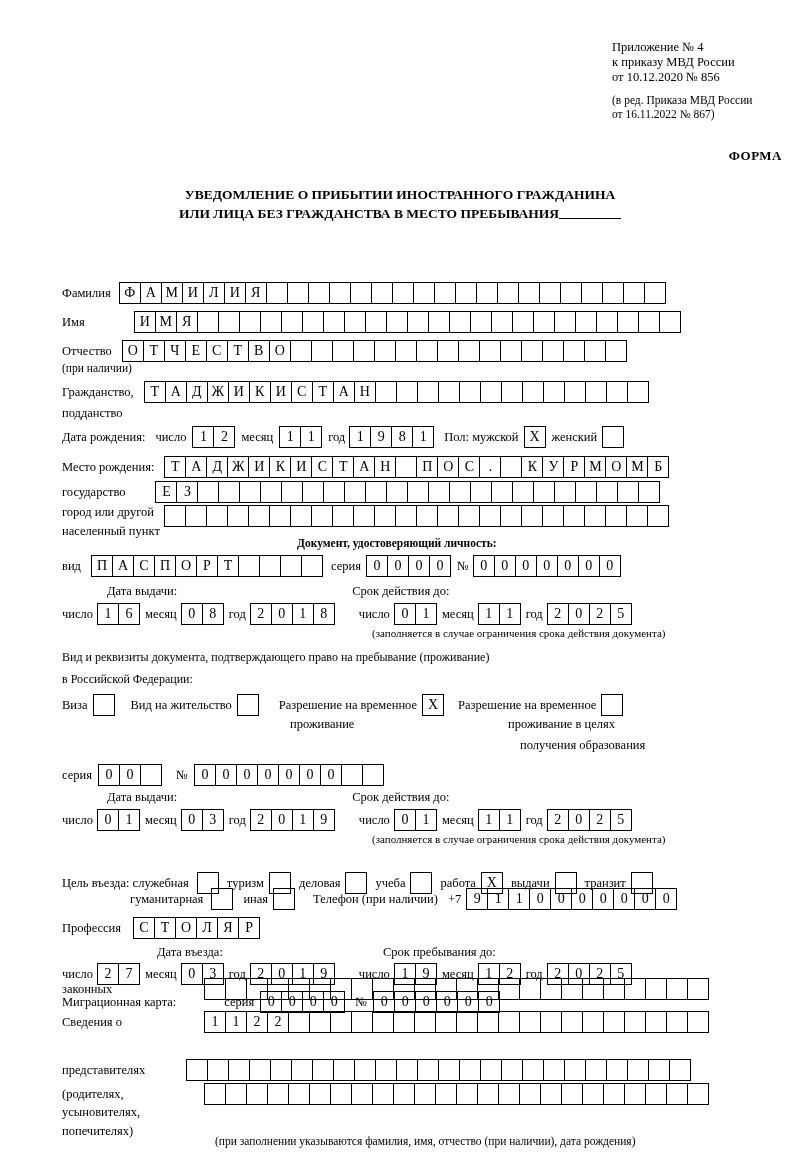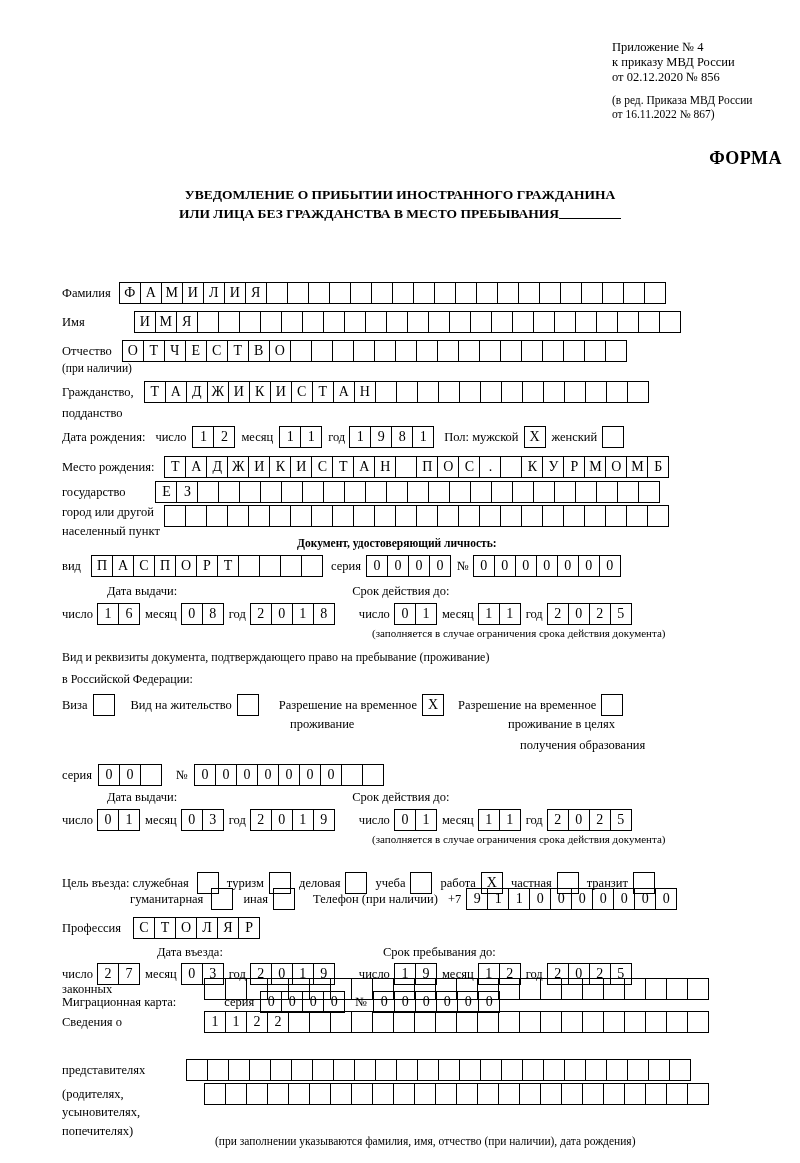--- a/index.html
+++ b/index.html
@@ -8,21 +8,21 @@
     font-family:"Liberation Serif", serif;
     color:#000;
     position:relative;
     font-size:12.5px;
   }
   .page{position:relative;width:800px;height:1163px;padding:0;box-sizing:border-box;}
 
   
   .hdr{position:absolute;left:612px;top:40px;width:180px;font-size:12.5px;line-height:15px;}
   .hdr .small{font-size:11.5px;line-height:14px;margin-top:8px;}
-  .forma{position:absolute;right:18px;top:148px;font-weight:bold;font-size:18px;letter-spacing:.5px;}
+  .forma{position:absolute;right:18px;top:148px;font-weight:bold;font-size:13px;letter-spacing:.5px;}
 
   .title{position:absolute;left:0;right:0;top:185px;text-align:center;font-weight:bold;font-size:13.5px;line-height:19px;}
   .title .u{display:inline-block;border-bottom:1px solid #000;width:62px;vertical-align:-1px;}
   .section1{position:absolute;left:0;right:0;top:243px;text-align:center;font-weight:bold;font-size:12.6px;}
 
   
   .row{position:absolute;display:flex;align-items:center;}
   .lbl{white-space:nowrap;}
   .cells{display:flex;}
   .c{
@@ -42,21 +42,21 @@
   }
 </style>
 </head>
 <body>
 
 <div class="page">
 
   <div class="hdr">
     <div>Приложение № 4</div>
     <div>к приказу МВД России</div>
-    <div>от 02.12.2020 № 856</div>
+    <div>от 10.12.2020 № 856</div>
     <div class="small">(в ред. Приказа МВД России</div>
     <div class="small" style="margin-top:0">от 16.11.2022 № 867)</div>
   </div>
   <div class="forma">ФОРМА</div>
 
   <div class="title">
     <div>УВЕДОМЛЕНИЕ О ПРИБЫТИИ ИНОСТРАННОГО ГРАЖДАНИНА</div>
     <div><span>ИЛИ ЛИЦА БЕЗ ГРАЖДАНСТВА В МЕСТО ПРЕБЫВАНИЯ</span><span class="u"></span></div>
   </div>
 
@@ -537,21 +537,21 @@
         <span class="box"></span>
         <span style="display: inline-block; width: 8px;"></span>
         <span class="lbl">учеба</span>
         <span style="display: inline-block; width: 5px;"></span>
         <span class="box"></span>
         <span style="display: inline-block; width: 8px;"></span>
         <span class="lbl">работа</span>
         <span style="display: inline-block; width: 5px;"></span>
         <span class="box">X</span>
         <span style="display: inline-block; width: 8px;"></span>
-        <span class="lbl">частная</span>
+        <span class="lbl">выдачи</span>
         <span style="display: inline-block; width: 5px;"></span>
         <span class="box"></span>
         <span style="display: inline-block; width: 8px;"></span>
         <span class="lbl">транзит</span>
         <span style="display: inline-block; width: 5px;"></span>
         <span class="box"></span>
       </div>
       <div class="row" style="left: 130px; top: 888px;">
         <span class="lbl">гуманитарная</span>
         <span style="display: inline-block; width: 8px;"></span>

